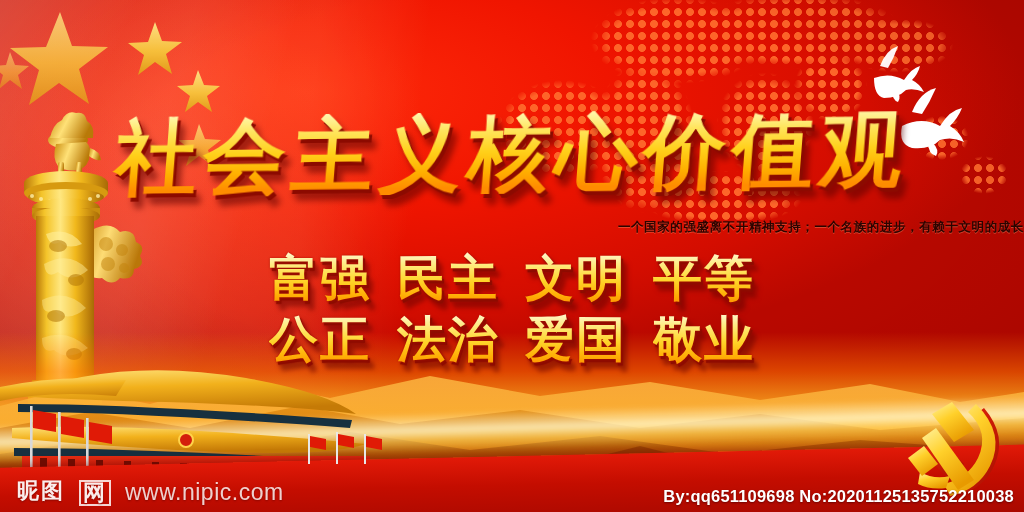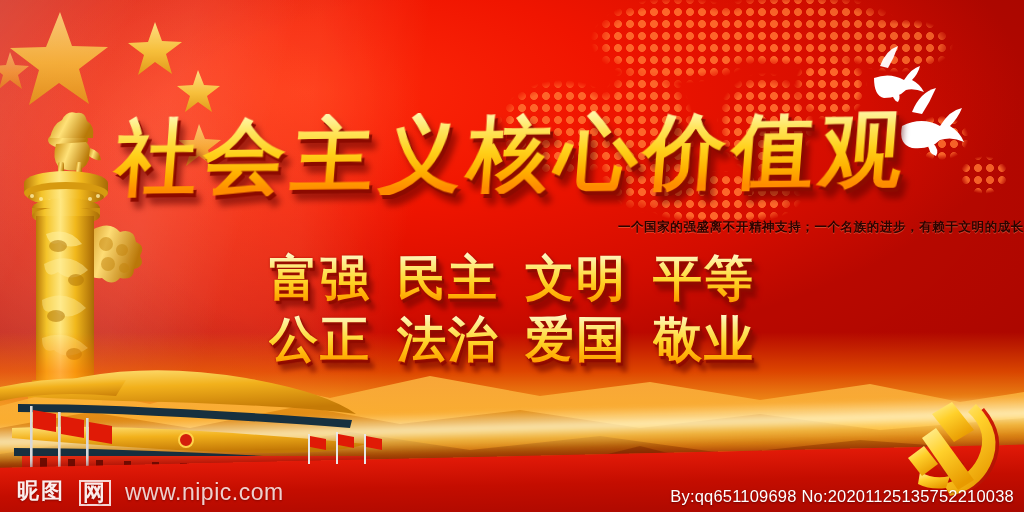--- a/index.html
+++ b/index.html
@@ -160,21 +160,21 @@
       drop-shadow(0 0 1px #b01000)
       drop-shadow(2px 3px 0 #8e0b00)
       drop-shadow(4px 6px 2px rgba(100,2,0,0.5));
     white-space: nowrap;
   }
 
   
   .footer-right {
     position: absolute; right: 10px; bottom: 6px;
     font-size: 16.5px;
-    font-weight: normal;
+    font-weight: bold;
     color: #ffffff;
     letter-spacing: 0.2px;
     text-shadow: 0 1px 2px rgba(90,0,0,0.8);
     z-index: 40;
     margin-top: 12px;
   }
   .watermark {
     position: absolute; left: 8px; bottom: 6px;
     display: flex; align-items: flex-end; gap: 14px;
     z-index: 40;

